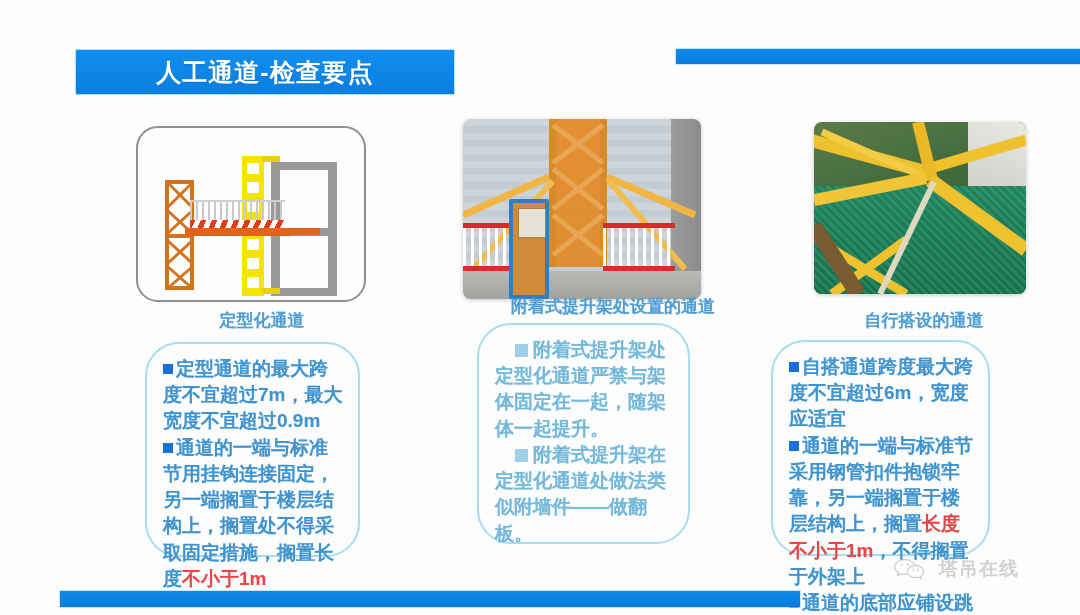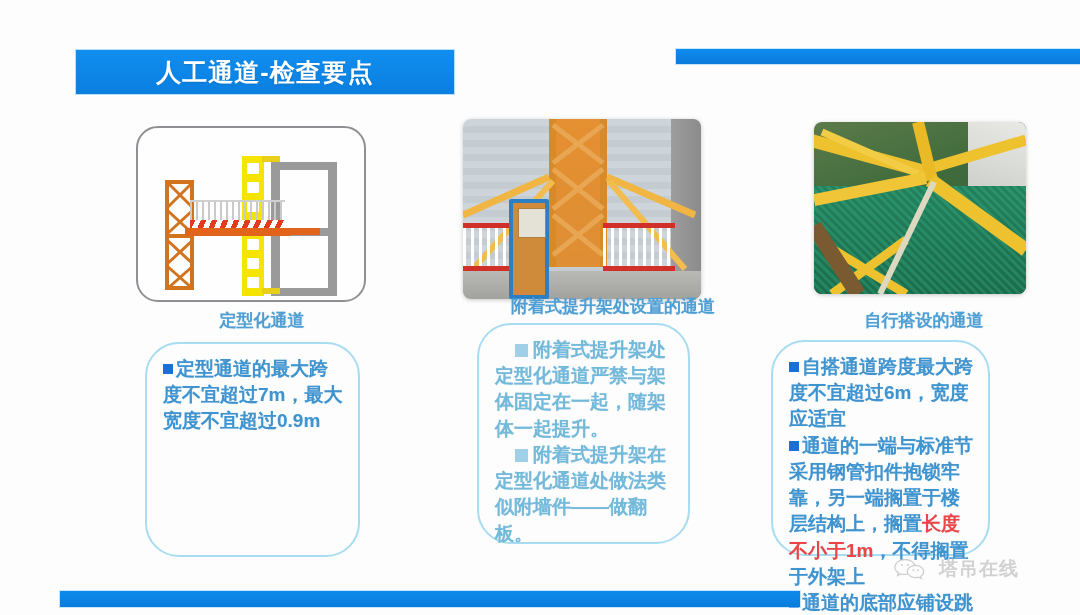--- a/index.html
+++ b/index.html
@@ -310,20 +310,23 @@
       <div class="ill walk-stripe"></div>
       <div class="ill walkway"></div>
       <div class="ill walk-ext"></div>
     </div>
 
     <div class="caption cap-left">定型化通道</div>
 
     <div class="bubble b-left">
       <p class="bullet-line">
         <span class="sq"></span><span>定型通道的最大跨度不宜超过7m，最大宽度不宜超过0.9m</span>
+      </p>
+      <p class="bullet-line">
+        <span class="sq"></span><span>通道的一端与标准节用挂钩连接固定，另一端搁置于楼层结构上，搁置处不得采取固定措施，搁置长度</span><span class="hl-red">不小于1m</span>
       </p>
     </div>
   </div>
 
   <div class="panel">
 
     <div class="photo photo-mid">
       <div class="sky-mid"></div>
       <div class="wall-right"></div>
       <div class="mast-mid-ph"></div>

